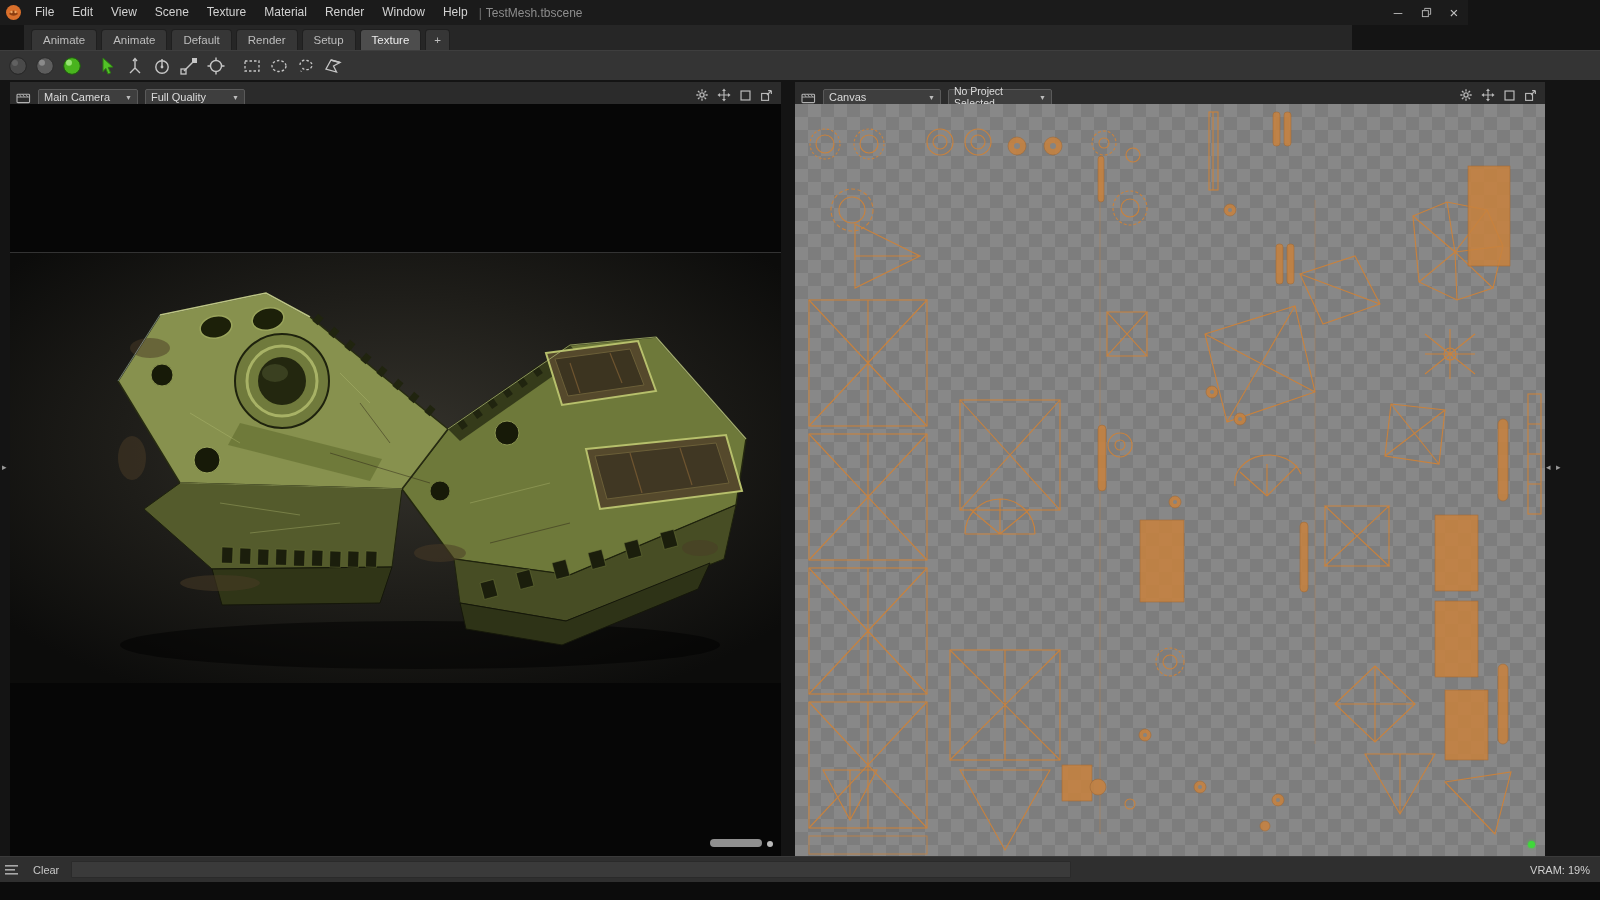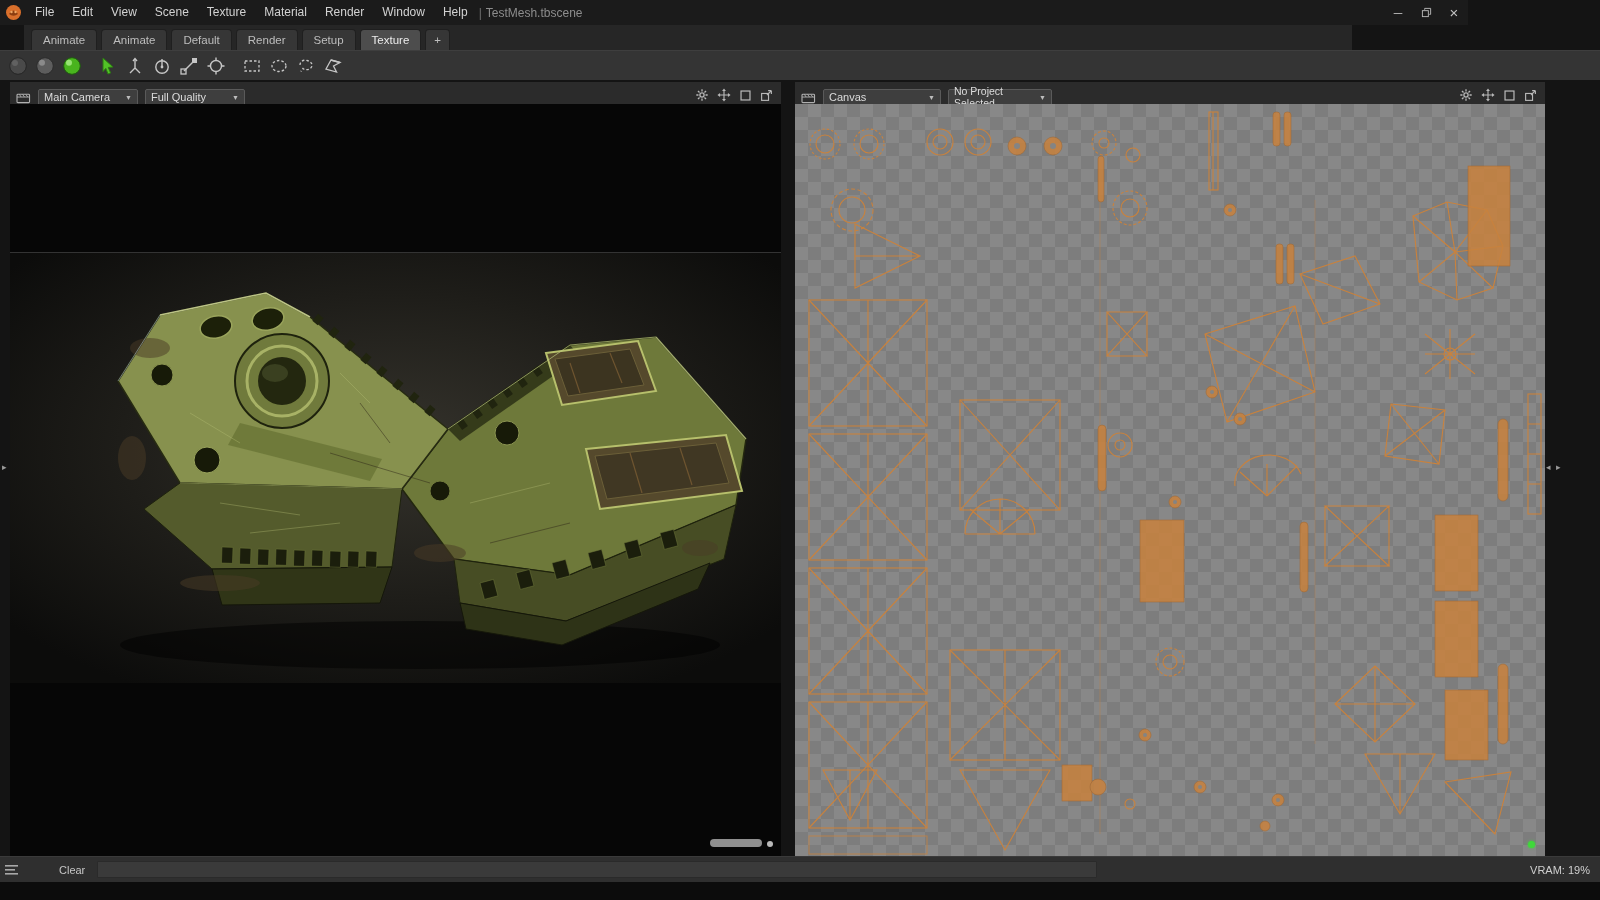--- a/index.html
+++ b/index.html
@@ -56,21 +56,21 @@
   .status-dot { position:absolute; right:10px; bottom:8px; width:7px; height:7px; border-radius:50%; background:#3fd83a; box-shadow:0 0 3px #3fd83a; }
 
   .edge-arrow { position:absolute; font-size:9px; color:#9a9a9a; line-height:10px; }
   .ea-left { left:2px; top:462px; }
   .ea-r1 { left:1546px; top:462px; }
   .ea-r2 { left:1556px; top:462px; }
 
   
   .statusbar { position:absolute; top:856px; left:0; width:1600px; height:26px; background:#2f2f2f; border-top:1px solid #3a3a3a; display:flex; align-items:center; }
   .ham { margin:0 8px 0 5px; display:flex; }
-  .clear-btn { font-size:11px; color:#c6c6c6; padding:0 6px;margin-left:26px; }
+  .clear-btn { font-size:11px; color:#c6c6c6; padding:0 6px; }
   .log-field { margin-left:6px; width:1000px; height:17px; background:#3a3a3a; border:1px solid #2a2a2a; border-radius:1px; }
   .vram { position:absolute; right:10px; font-size:11px; color:#cfcfcf;margin-left:17px; }
   .bottom-fill { position:absolute; top:882px; left:0; width:1600px; height:18px; background:#0c0c0c; }
 </style>
 </head>
 <body>
 
 <div class="app">
 
   <div class="menubar">

